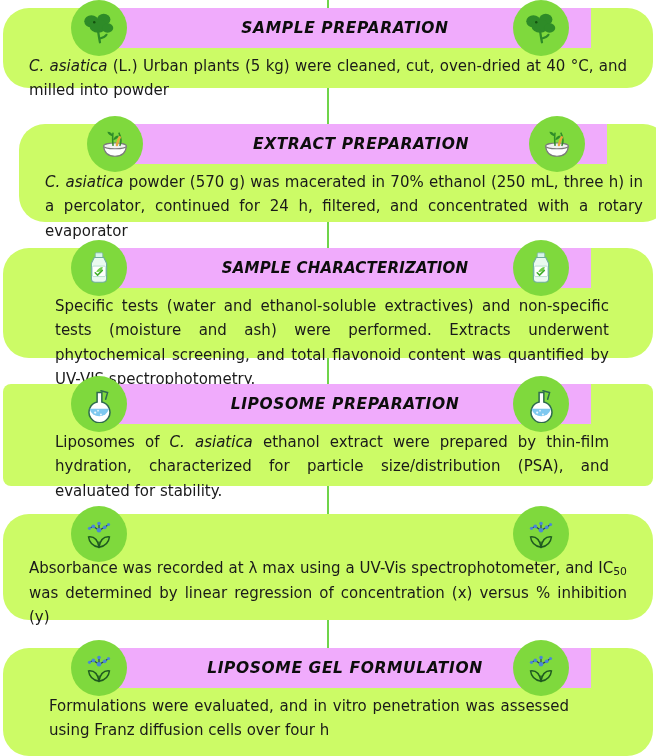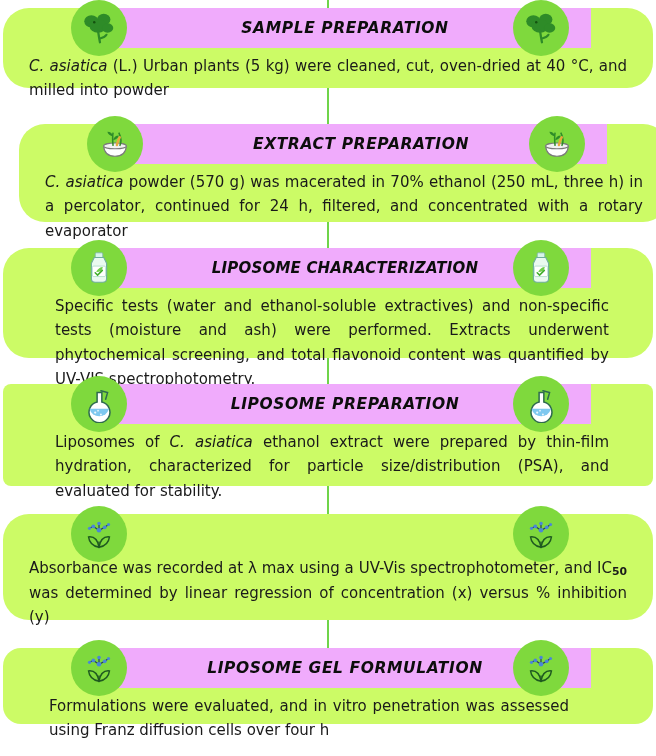--- a/index.html
+++ b/index.html
@@ -93,21 +93,21 @@
     padding: 46px 26px 16px 26px;
     font-size: 15px;
     line-height: 1.62;
     color: #1a1a1a;
     text-align: justify;
     text-justify: inter-word;
   }
   .body-text.indent { padding-left: 52px; padding-right: 44px; }
   .body-text.narrow { padding-left: 46px; padding-right: 84px; }
   .body-text em { font-style: italic; }
-  .body-text sub { font-size: 0.72em; vertical-align: -0.22em; font-weight: bold; }
+  .body-text sub { font-size: 0.72em; vertical-align: -0.22em; font-weight: normal; }
 </style>
 </head>
 <body>
 
 <div id="flow">
 
   <div class="connector" style="top:0px;height:8px;"></div>
   <div class="connector" style="top:88px;height:36px;"></div>
   <div class="connector" style="top:222px;height:26px;"></div>
   <div class="connector" style="top:358px;height:26px;"></div>
@@ -185,21 +185,21 @@
       <div class="body-text">
         <em>C. asiatica</em> powder (570&nbsp;g) was macerated in 70% ethanol (250&nbsp;mL, three&nbsp;h) in a percolator, continued for 24&nbsp;h, filtered, and concentrated with a rotary evaporator
       </div>
     </div>
   </div>
 
   <div class="stage" style="top:248px;">
     <div class="card" style="height:110px;">
 
       <div class="header-bar">
-        <span class="header-title tight">LIPOSOME CHARACTERIZATION</span>
+        <span class="header-title tight">SAMPLE CHARACTERIZATION</span>
       </div>
 
       <div class="icon-badge left">
         <svg viewBox="0 0 40 40">
           <rect x="16" y="4" width="8" height="5" rx="1.2" fill="#d8f5ea" stroke="#7fb8a4" stroke-width="1"></rect>
           <path d="M15 9 h10 l3 6 v16 q0 4 -4 4 h-8 q-4 0 -4 -4 v-16 z" fill="#eafaf0" stroke="#6fae9a" stroke-width="1.2"></path>
           <rect x="13" y="18" width="14" height="11" rx="1.5" fill="#ffffff" stroke="#a8d8c6" stroke-width="0.8"></rect>
           <path d="M17 24 q3 -5 7 -5 q-1 6 -7 5 z" fill="#6fcf4a"></path>
           <path d="M16 25 l2.5 2.5 l5 -5" stroke="#3fae2a" stroke-width="1.6" fill="none" stroke-linecap="round"></path>
         </svg>
@@ -294,21 +294,21 @@
         </svg>
       </div>
 
       <div class="body-text" style="padding-top:42px;">
         Absorbance was recorded at λ max using a UV-Vis spectrophotometer, and IC<sub>50</sub> was determined by linear regression of concentration (x) versus % inhibition (y)
       </div>
     </div>
   </div>
 
   <div class="stage" style="top:648px;">
-    <div class="card" style="height:76px;border-radius:18px;">
+    <div class="card" style="height:108px;">
 
       <div class="header-bar">
         <span class="header-title">LIPOSOME GEL FORMULATION</span>
       </div>
 
       <div class="icon-badge left">
         <svg viewBox="0 0 40 40">
           <g stroke="#24405e" stroke-width="1.3" fill="none">
             <path d="M20 16 l-6 -4 M20 16 l6 -3 M20 16 l0 -7 M26 13 l4 -3 M14 12 l-4 2"></path>
           </g>

